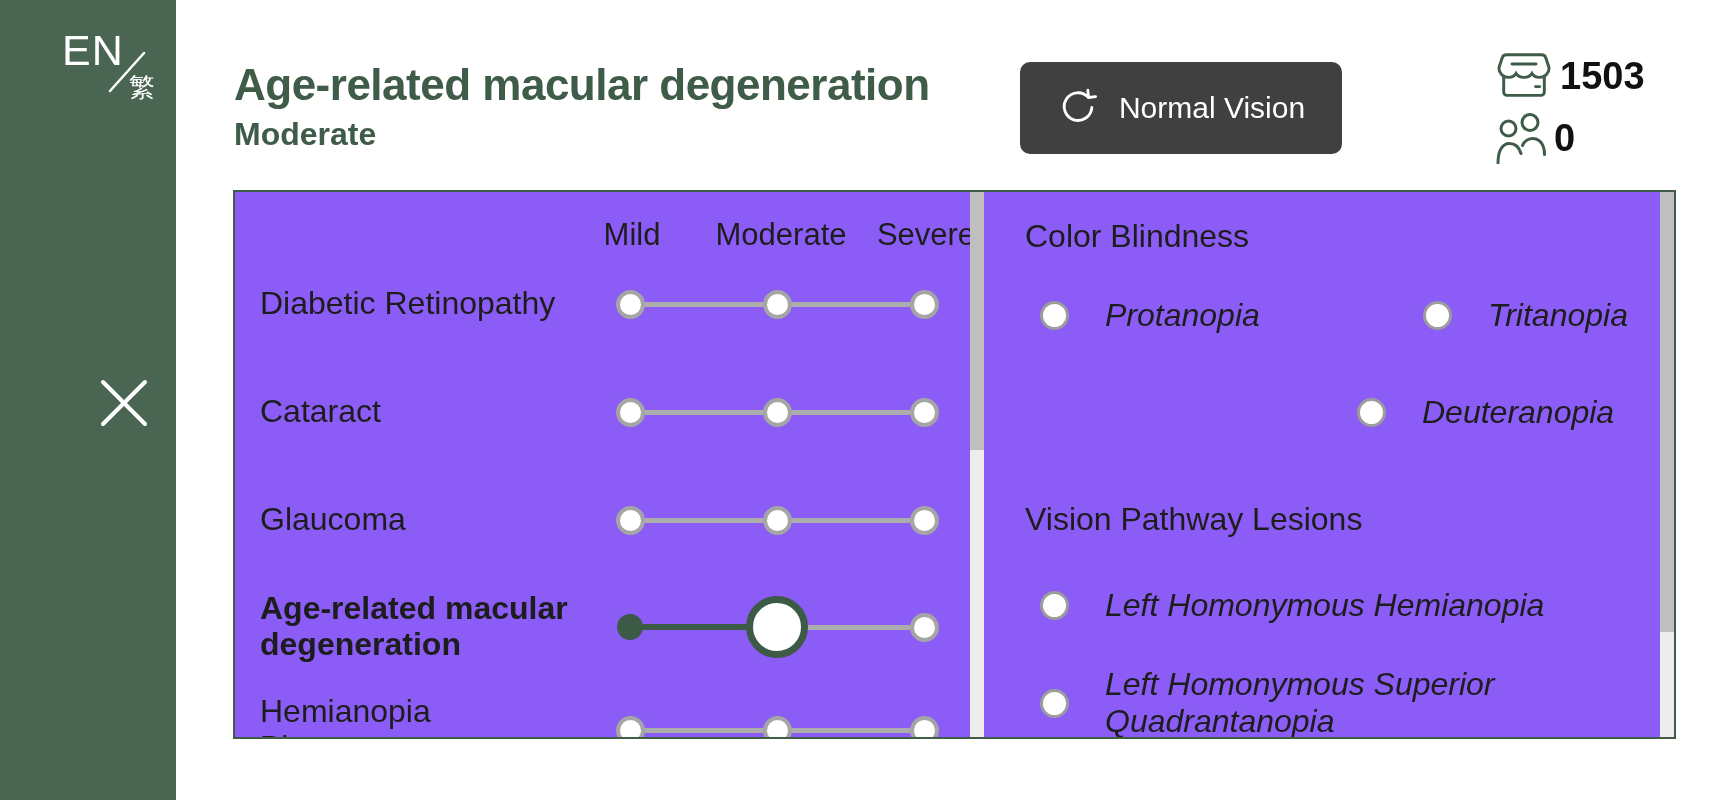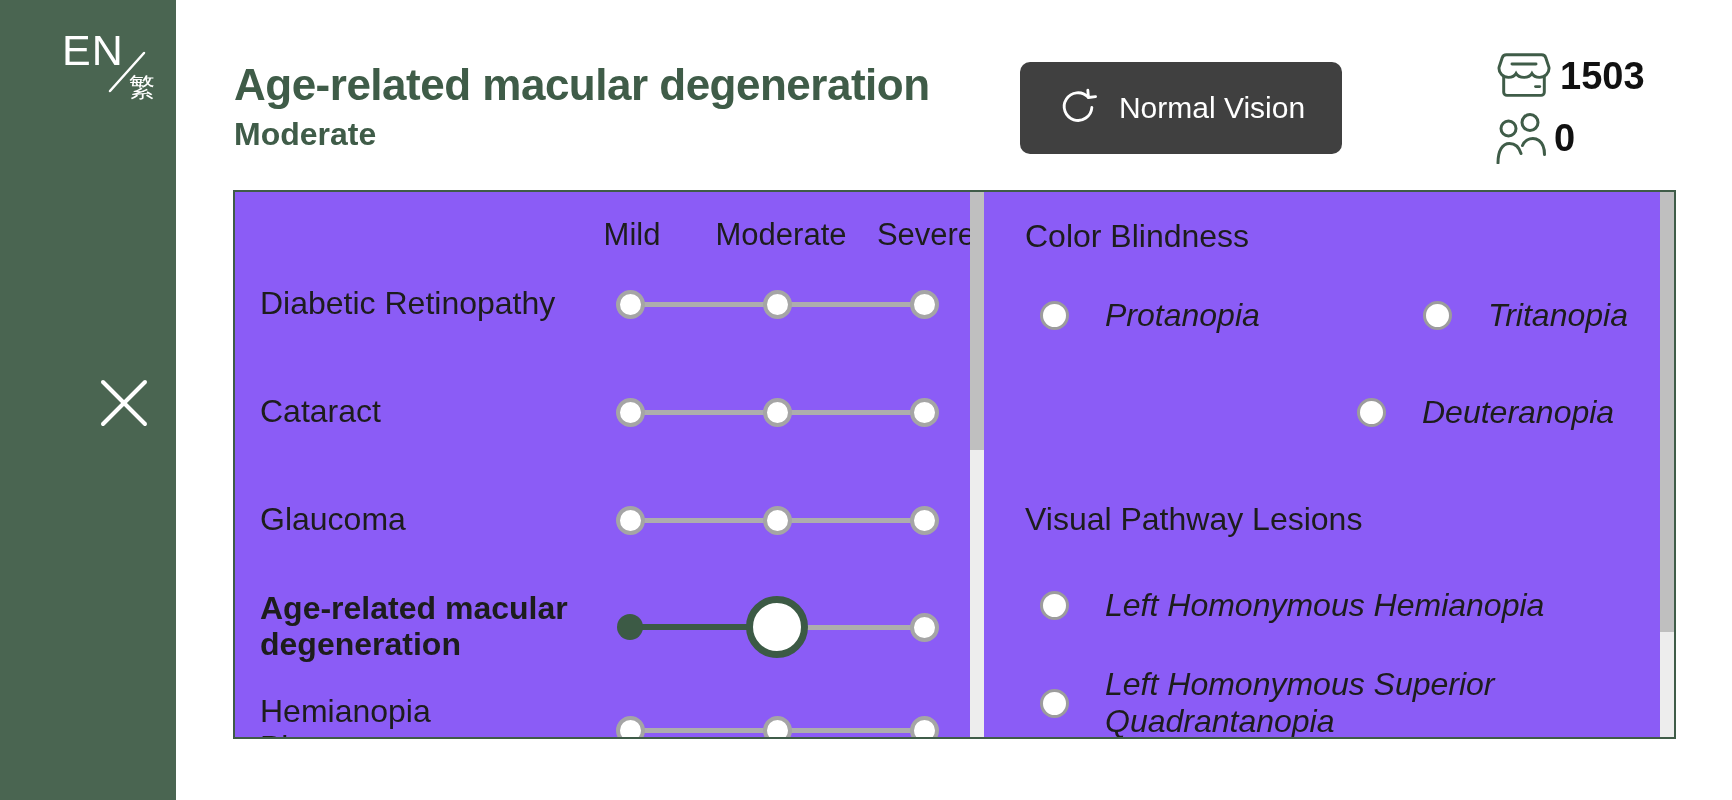--- a/index.html
+++ b/index.html
@@ -200,21 +200,21 @@
     </div>
     <div class="option" style="left:1188px; top:103px; height:40px;">
       <span class="radio"></span>
       <span class="olabel">Tritanopia</span>
     </div>
     <div class="option" style="left:1122px; top:200px; height:40px;">
       <span class="radio"></span>
       <span class="olabel">Deuteranopia</span>
     </div>
 
-    <div class="section-title st-vpl">Visual Pathway Lesions</div>
+    <div class="section-title st-vpl">Vision Pathway Lesions</div>
 
     <div class="option" style="left:805px; top:393px; height:40px;">
       <span class="radio"></span>
       <span class="olabel">Left Homonymous Hemianopia</span>
     </div>
     <div class="option opt-narrow" style="left:805px; top:469px; height:84px;">
       <span class="radio"></span>
       <span class="olabel">Left Homonymous Superior Quadrantanopia</span>
     </div>
 

